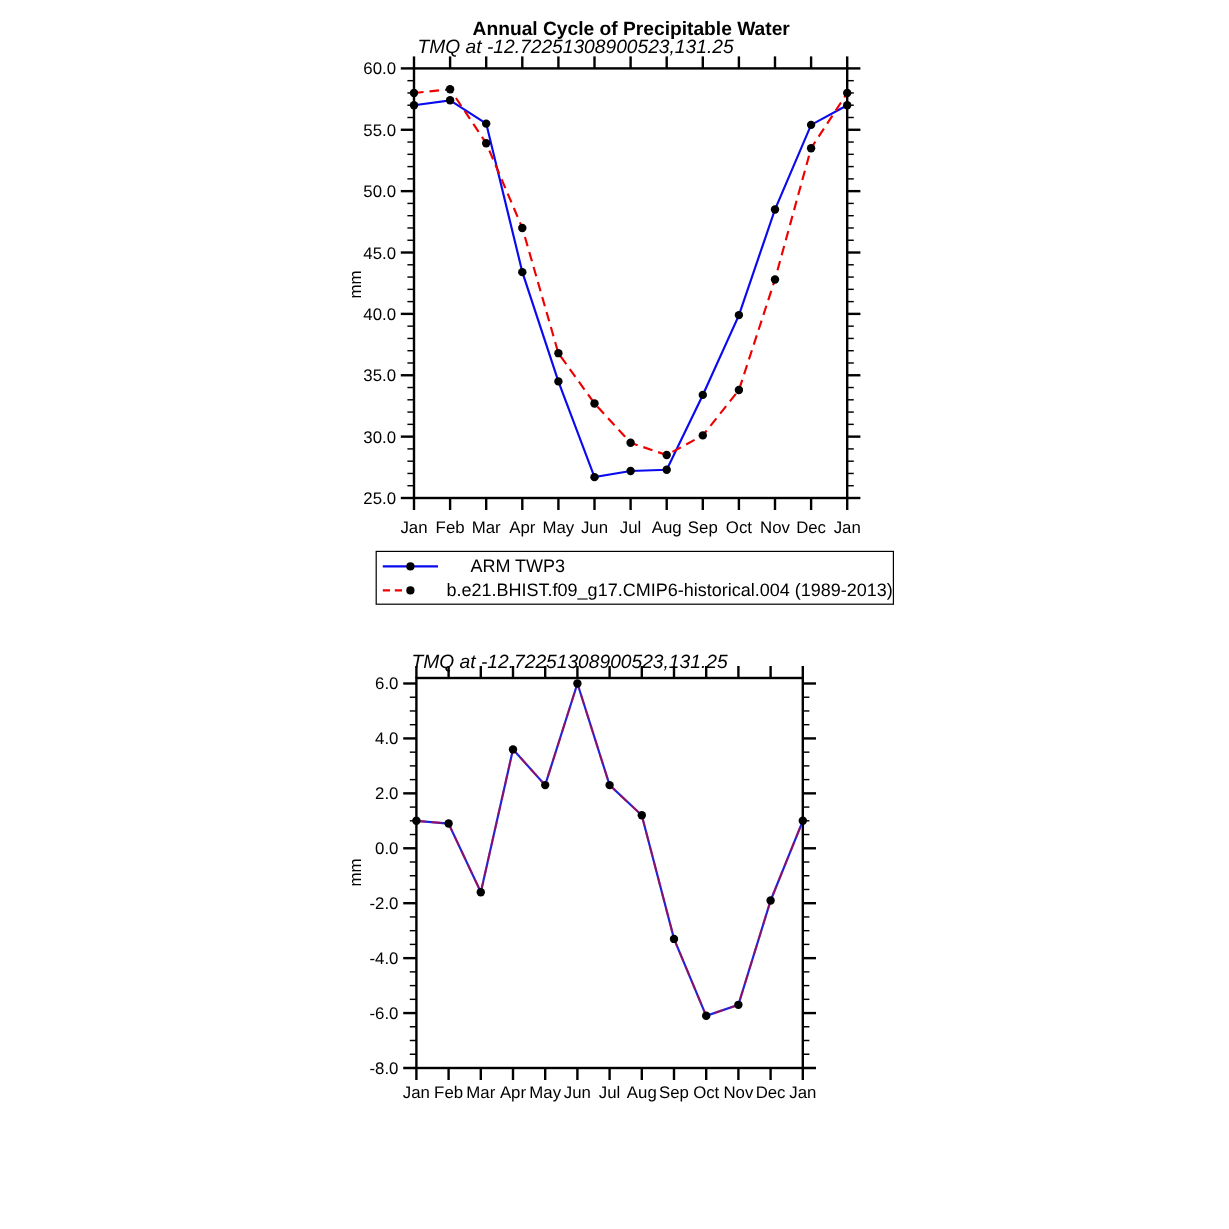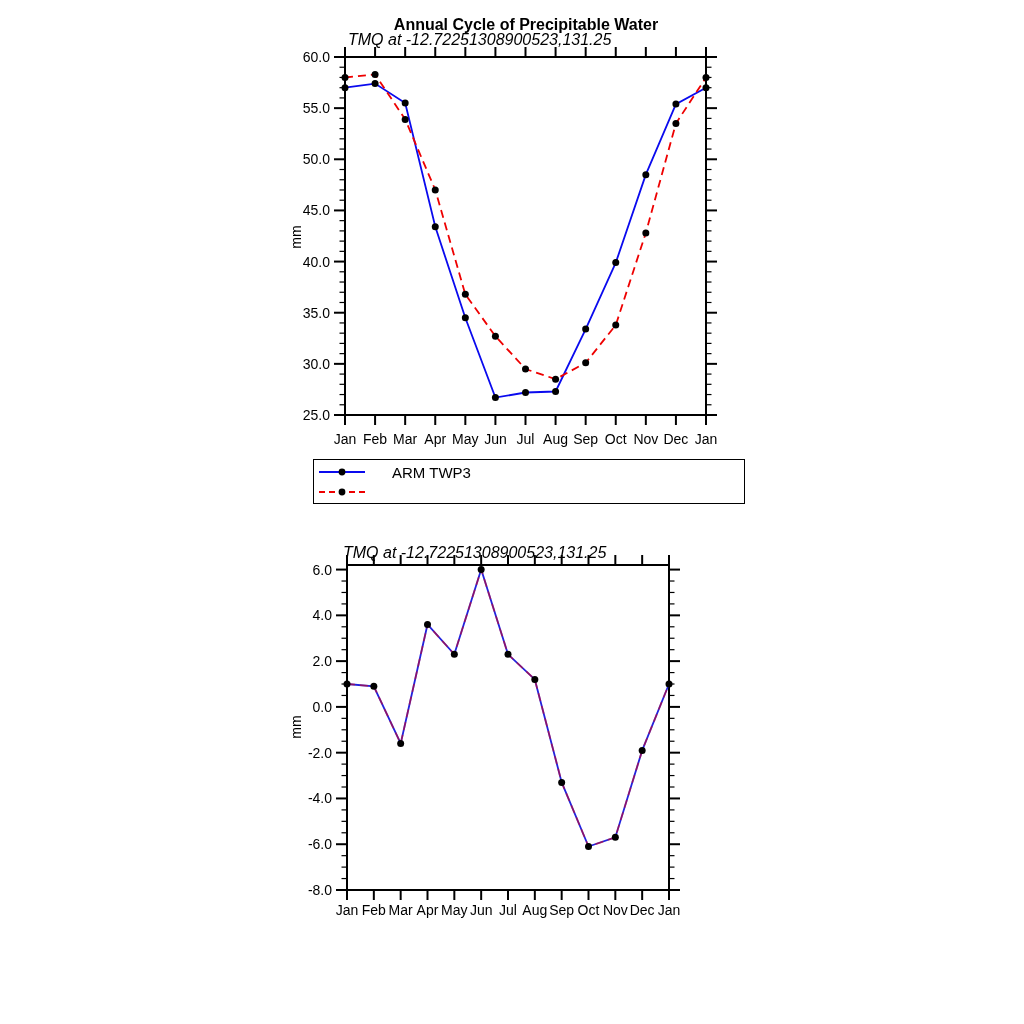--- a/index.html
+++ b/index.html
@@ -327,19 +327,20 @@
         <line x1="1" y1="6" x2="47" y2="6" stroke-width="1.8" stroke="#0a0aee"></line>
         <circle cx="24" cy="6" r="3.4" fill="#000000"></circle>
       </svg>
       <span class="legend-label">ARM TWP3</span>
     </div>
     <div class="legend-row">
       <svg width="50" height="12">
         <line x1="1" y1="6" x2="47" y2="6" stroke-width="1.8" stroke-dasharray="6 4" stroke="#ee0000"></line>
         <circle cx="24" cy="6" r="3.4" fill="#000000"></circle>
       </svg>
+      <span class="legend-label">b.e21.BHIST.f09_g17.CMIP6-historical.004 (1989-2013)</span>
     </div>
   </div>
 
   <div class="chart-subtitle s2">TMQ at -12.72251308900523,131.25</div>
   <div class="y-axis-label yl2">mm</div>
 
 </div>
 
 </body></html>

